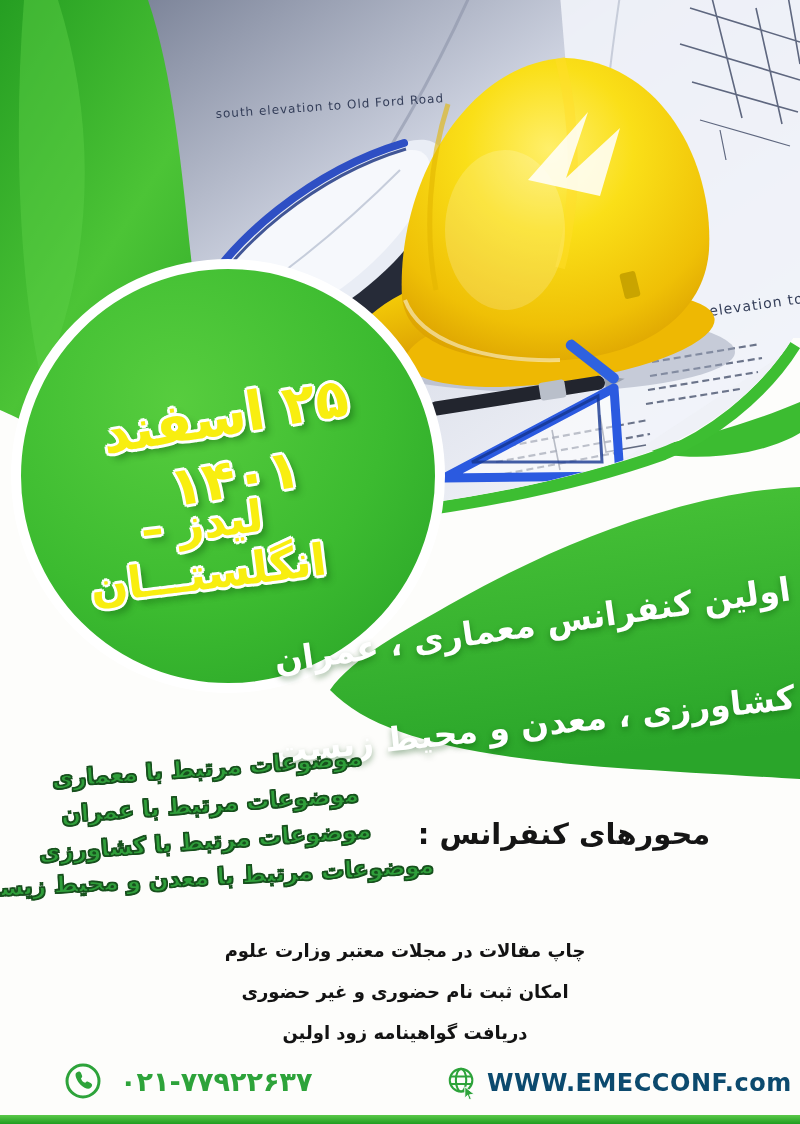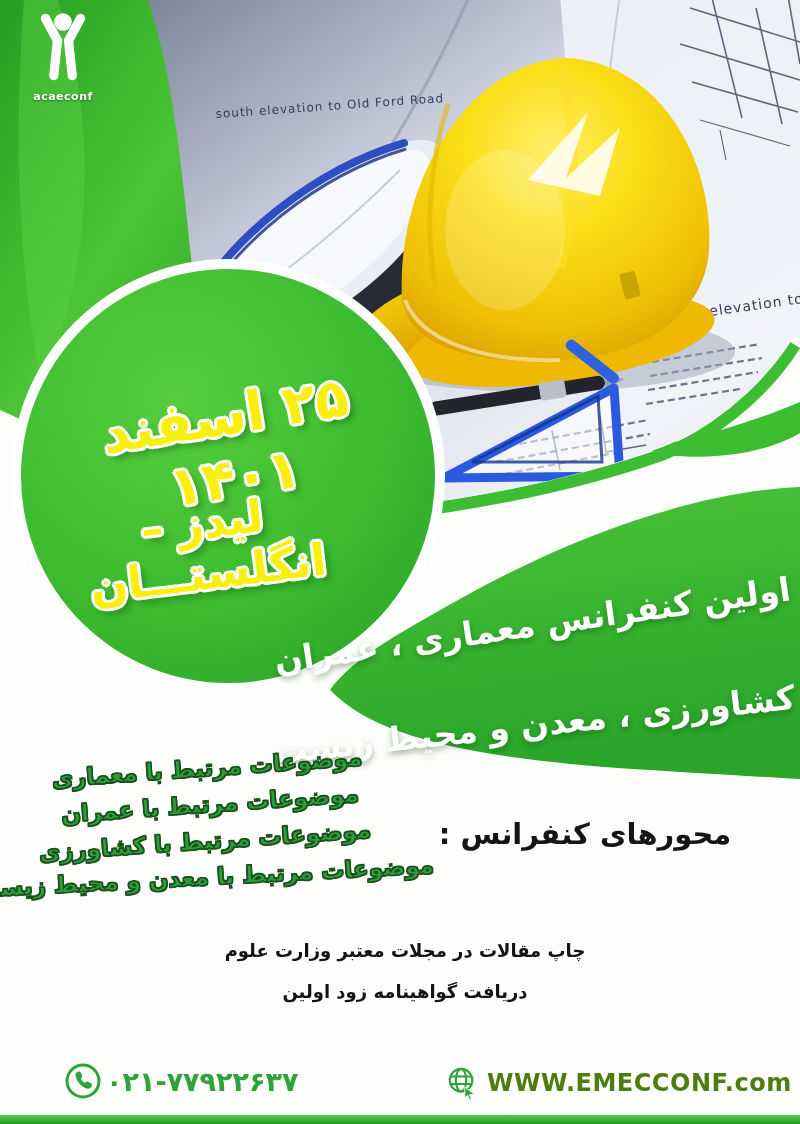--- a/index.html
+++ b/index.html
@@ -25,31 +25,31 @@
   .cal2{left:388px;top:699px;width:408px;font-size:33px;transform:rotate(-6deg);}
   
   .topic{direction:rtl;white-space:nowrap;font-size:23px;font-weight:bold;color:#2f9e3a;z-index:3;
          -webkit-text-stroke:1.2px #17501d;
          text-shadow:1px 1px 0 #17501d,-1px 1px 0 #17501d,1px -1px 0 #17501d,-1px -1px 0 #17501d;}
   .t1{left:207px;top:755px;transform:translateX(-50%) rotate(-4deg);}
   .t2{left:210px;top:791px;transform:translateX(-50%) rotate(-4deg);}
   .t3{left:205px;top:828px;transform:translateX(-50%) rotate(-4deg);}
   .t4{left:205px;top:864px;transform:translateX(-50%) rotate(-3deg);}
   
-  .topics-heading{left:429px;top:817px;width:312px;direction:rtl;text-align:center;
+  .topics-heading{left:408px;top:817px;width:312px;direction:rtl;text-align:center;
                   font-size:29px;font-weight:bold;color:#151515;z-index:3;}
   .benefits{left:10px;top:930px;width:790px;direction:rtl;text-align:center;z-index:3;
             font-size:18px;font-weight:bold;color:#131313;}
   .benefits div{line-height:41px;}
   
   .contact{display:flex;align-items:center;z-index:3;}
-  .phone-group{left:64px;top:1062px;gap:4px;}
+  .phone-group{left:64px;top:1062px;gap:18px;}
   .web-group{left:446px;top:1066px;gap:9px;}
   .phone-num{direction:ltr;font-size:27px;font-weight:bold;color:#2da33a;letter-spacing:1px;}
-  .web-url{font-size:24px;font-weight:bold;color:#4d7c0f;letter-spacing:.5px;}
+  .web-url{font-size:24px;font-weight:bold;color:#0c4a6e;letter-spacing:.5px;}
   .bottom-bar{left:0;top:1115px;width:800px;height:9px;z-index:3;
               background:linear-gradient(#5bc94a,#1f9c1f);box-shadow:0 2px 0 #0d7a10;}
   .bp-text{font-family:"DejaVu Sans",sans-serif;fill:#343e59;letter-spacing:1px;}
 </style>
 </head>
 <body>
 
 <div class="poster">
 
   <svg class="bg" viewBox="0 0 800 1124" aria-hidden="true">
@@ -160,46 +160,37 @@
       <g>
         <polygon points="444,478 614,388 620,476" fill="#ffffff" opacity=".55"></polygon>
         <polygon points="444,478 614,388 620,476" fill="none" stroke="#2b5ae0" stroke-width="9" stroke-linejoin="round"></polygon>
         <polygon points="472,462 598,396 602,462" fill="none" stroke="#14348f" stroke-width="3" opacity=".8"></polygon>
       </g>
     </g>
 
     <circle cx="228" cy="476" r="212" fill="url(#gCircle)" stroke="#ffffff" stroke-width="10"></circle>
   </svg>
 
-  <div class="abs logo">
-    <svg width="62" height="74" viewBox="0 0 60 80" aria-hidden="true">
-      <g stroke="#ffffff" stroke-width="10" stroke-linecap="round" fill="none">
-        <path d="M11,9 L24,33 L20,71"></path>
-        <path d="M49,9 L36,33 L40,71"></path>
-      </g>
-      <circle cx="30" cy="13" r="9.5" fill="#ffffff"></circle>
-    </svg>
-    <span class="brand">acaeconf</span>
-  </div>
 
   <div class="abs badge-date">۲۵ اسفند ۱۴۰۱</div>
   <div class="abs badge-loc">لیدز – انگلستـــان</div>
 
   <div class="abs cal cal1">اولین کنفرانس معماری ، عمران</div>
   <div class="abs cal cal2">کشاورزی ، معدن و محیط زیست</div>
 
   <div class="abs topic t1">موضوعات مرتبط با معماری</div>
   <div class="abs topic t2">موضوعات مرتبط با عمران</div>
   <div class="abs topic t3">موضوعات مرتبط با کشاورزی</div>
   <div class="abs topic t4">موضوعات مرتبط با معدن و محیط زیست</div>
 
   <div class="abs topics-heading">محورهای کنفرانس :</div>
 
   <div class="abs benefits">
     <div>چاپ مقالات در مجلات معتبر وزارت علوم</div>
+    <div>امکان ثبت نام حضوری و غیر حضوری</div>
     <div>دریافت گواهینامه زود اولین</div>
   </div>
 
   <div class="abs contact phone-group">
     <svg width="38" height="38" viewBox="0 0 38 38" aria-hidden="true">
       <circle cx="19" cy="19" r="16" fill="none" stroke="#2da33a" stroke-width="3"></circle>
       <path d="M12,11 C14,9 16,9 17,11 L18,13.5 C18.5,14.6 18,15.6 17,16.2 C17.3,18.4 19.2,20.3 21.4,20.8 C22,19.8 23,19.3 24.1,19.8 L26.6,21 C28.6,22 28.6,24 26.6,25.8 C24.6,27.6 20.4,26.4 16.8,22.9 C13.2,19.4 10.4,13.6 12,11 Z" fill="#2da33a"></path>
     </svg>
     <span class="phone-num">۰۲۱-۷۷۹۲۲۶۳۷</span>
   </div>

